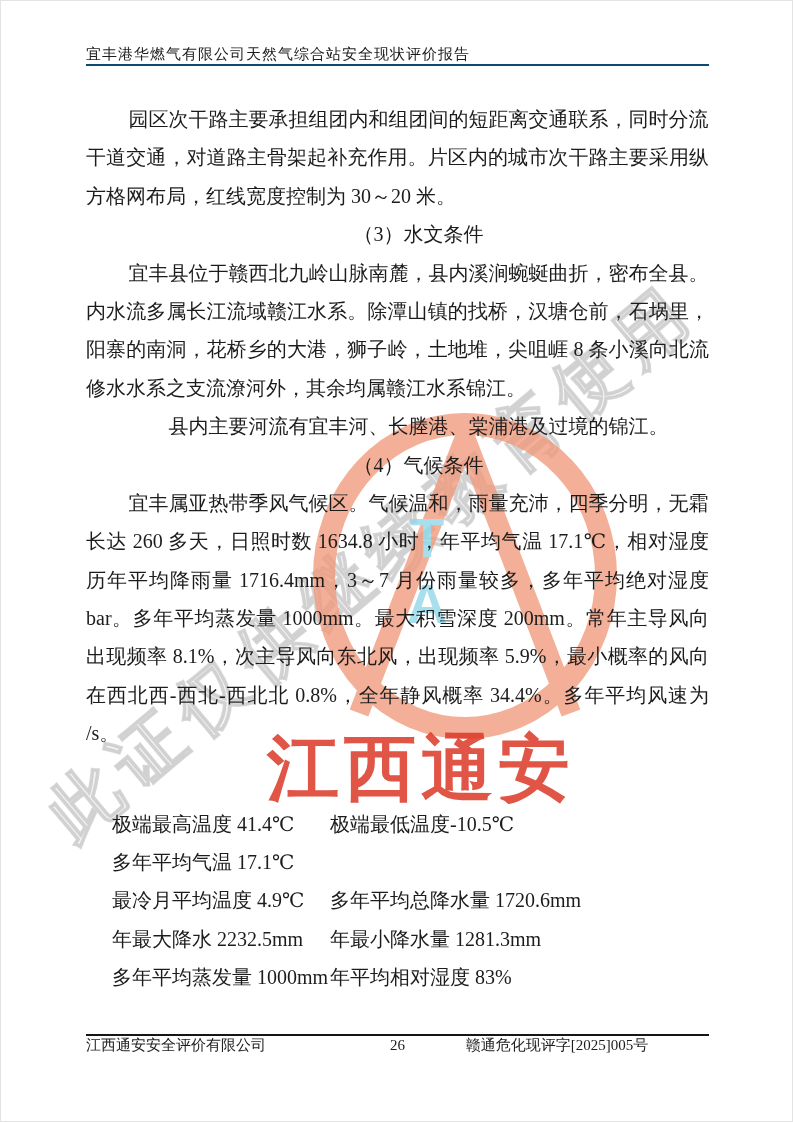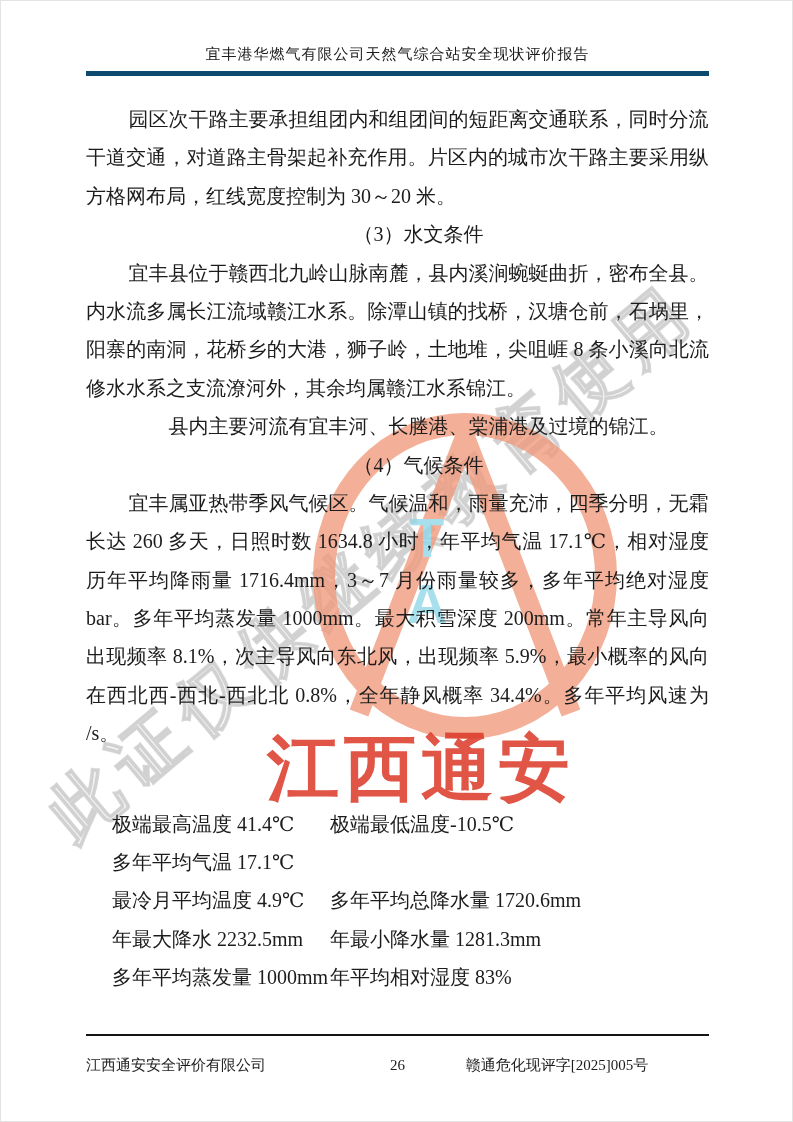--- a/index.html
+++ b/index.html
@@ -20,40 +20,40 @@
   }
   .wm-red{
     position:absolute;left:266px;top:720px;white-space:nowrap;
     font-family:"Liberation Sans","DejaVu Sans",sans-serif;font-weight:bold;
     font-size:72px;letter-spacing:5px;color:rgba(219,55,38,0.85);
   }
   .wm-logo{position:absolute;left:308px;top:410px;opacity:0.78;}
   
   .header{
     position:absolute;left:85px;right:83px;top:44px;z-index:1;
-    text-align:center;font-size:15px;letter-spacing:1px;
-    padding-bottom:7px;border-bottom:5px solid #0c4a6e;
+    text-align:left;font-size:15px;letter-spacing:1px;
+    border-bottom:2px solid #0c4a6e;
   }
   
   .bodytext{position:absolute;left:85px;right:83px;top:99px;z-index:1;}
   .line{
     height:38.4px;line-height:38.4px;font-size:20px;
     overflow:hidden;
   }
   .line.fill{text-align:justify;text-align-last:justify;}
   .line.indent{padding-left:42px;text-align:center;}
   
   .climate{position:absolute;left:71px;right:83px;top:804px;z-index:1;}
   .crow{display:flex;height:38.2px;line-height:38.2px;font-size:20px;}
   .ccell-l{margin-left:40px;width:218px;}
   .ccell-r{flex:1;}
   
   .footer{
     position:absolute;left:85px;right:83px;top:1033px;z-index:1;
-    border-top:2px solid #151515;padding-top:20px;
+    border-top:2px solid #151515;padding-top:0;
     font-size:15px;display:flex;align-items:baseline;
   }
   .footer .f-left{flex:1;text-align:left;}
   .footer .f-center{flex:0 0 auto;text-align:center;font-size:15px;}
   .footer .f-right{flex:1;text-align:center;}
 </style>
 </head>
 <body>
 
 <div class="page">

